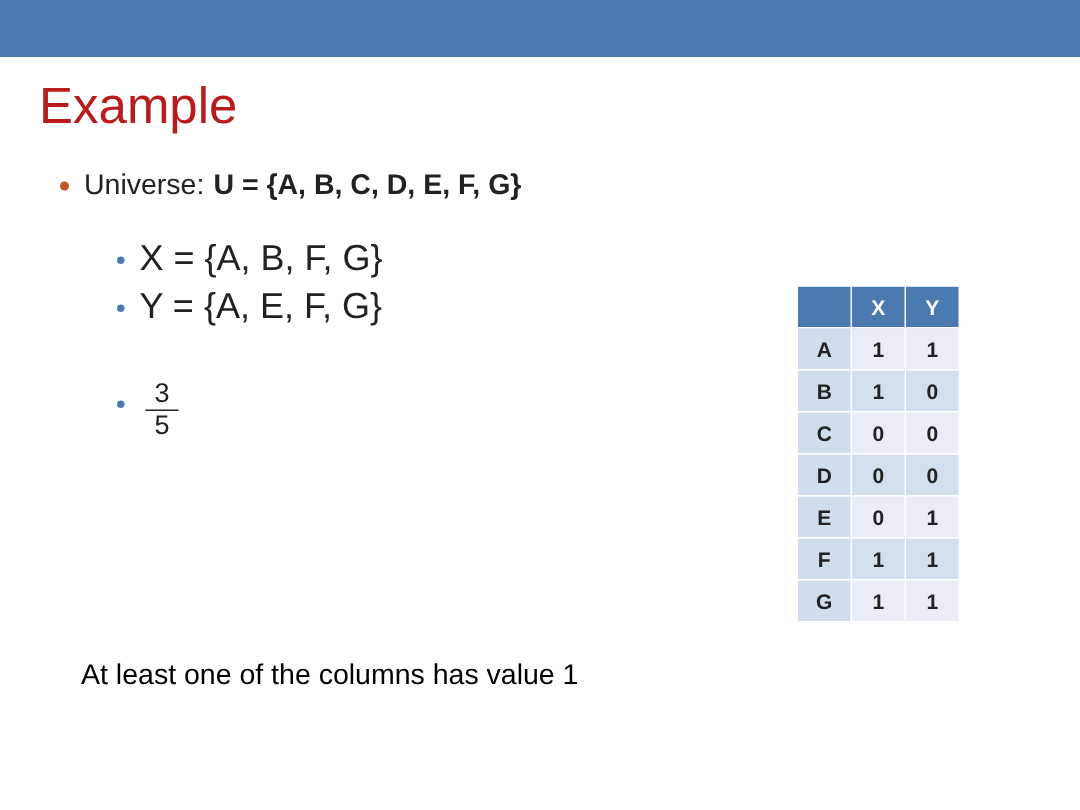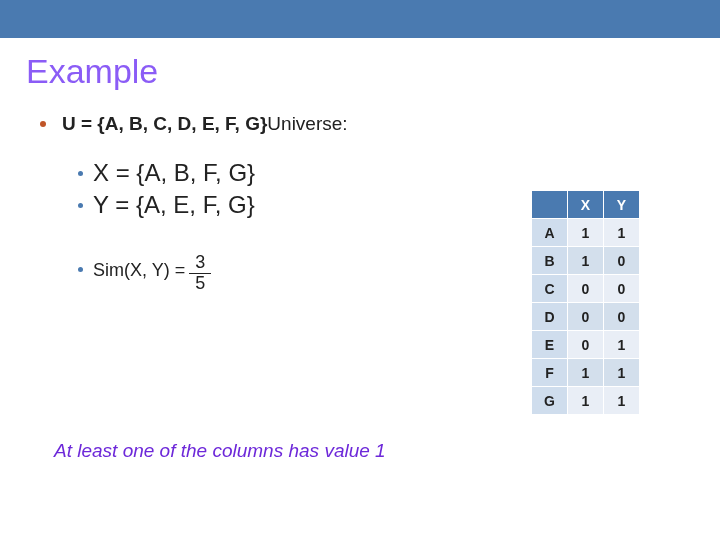--- a/index.html
+++ b/index.html
@@ -10,21 +10,21 @@
     background: #fff;
     position: relative;
   }
   .top-bar {
     width: 100%;
     height: 38px;
     background: #4a7ab0;
   }
   .title {
     font-size: 34px;
-    color: #8b5cf6;
+    color: #b91c1c;
     padding: 14px 0 0 26px;
     font-weight: 400;
   }
   .content {
     padding: 22px 0 0 40px;
     position: relative;
   }
   .bullet-line {
     display: flex;
     align-items: center;
@@ -110,53 +110,51 @@
   .hdr-blank { background: #4a7ab0; }
   .hdr { background: #4a7ab0; color: #fff; }
   .row-hdr { background: #cfdded; color: #222; }
   .cell-a { background: #e9eef6; color: #222; }
   .cell-b { background: #d3dfec; color: #222; }
   .caption {
     position: absolute;
     top: 440px;
     left: 54px;
     font-size: 19px;
-    color: #6d28d9;
-    font-style: italic;
+    color: #000000;
   }
 </style>
 </head>
 <body>
 
 <div class="top-bar"></div>
 
 <div class="title">Example</div>
 
 <div class="content">
 
   <div class="bullet-line">
     <span class="bullet"></span>
+    <span class="bullet-text">Universe:</span>
     <span class="bullet-text" style="font-weight:700; margin-left:6px;">U = {A, B, C, D, E, F, G}</span>
-    <span class="bullet-text">Universe:</span>
   </div>
 
   <div class="sub-bullets">
     <div class="sub-line">
       <span class="sub-bullet"></span>
       <span class="sub-text">X = {A, B, F, G}</span>
     </div>
     <div class="sub-line">
       <span class="sub-bullet"></span>
       <span class="sub-text">Y = {A, E, F, G}</span>
     </div>
   </div>
 
   <div class="sim-wrap">
     <span class="sim-bullet"></span>
-    <span class="sim-label">Sim(X, Y) =</span>
     <span class="frac">
       <span class="frac-num">3</span>
       <span class="frac-den">5</span>
     </span>
   </div>
 
 </div>
 
 <div class="table-wrap">
   <table>

